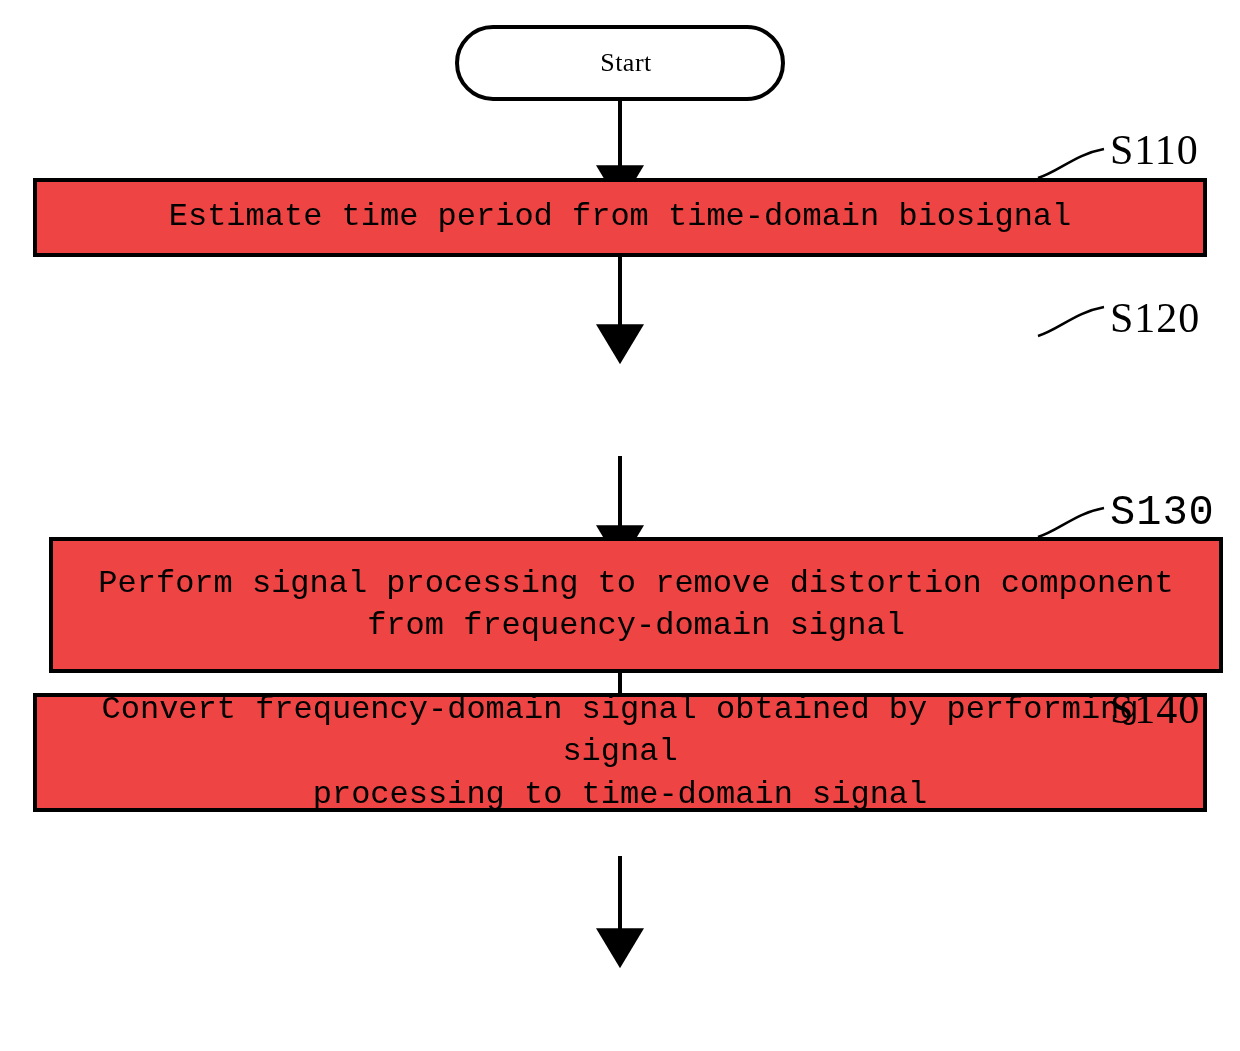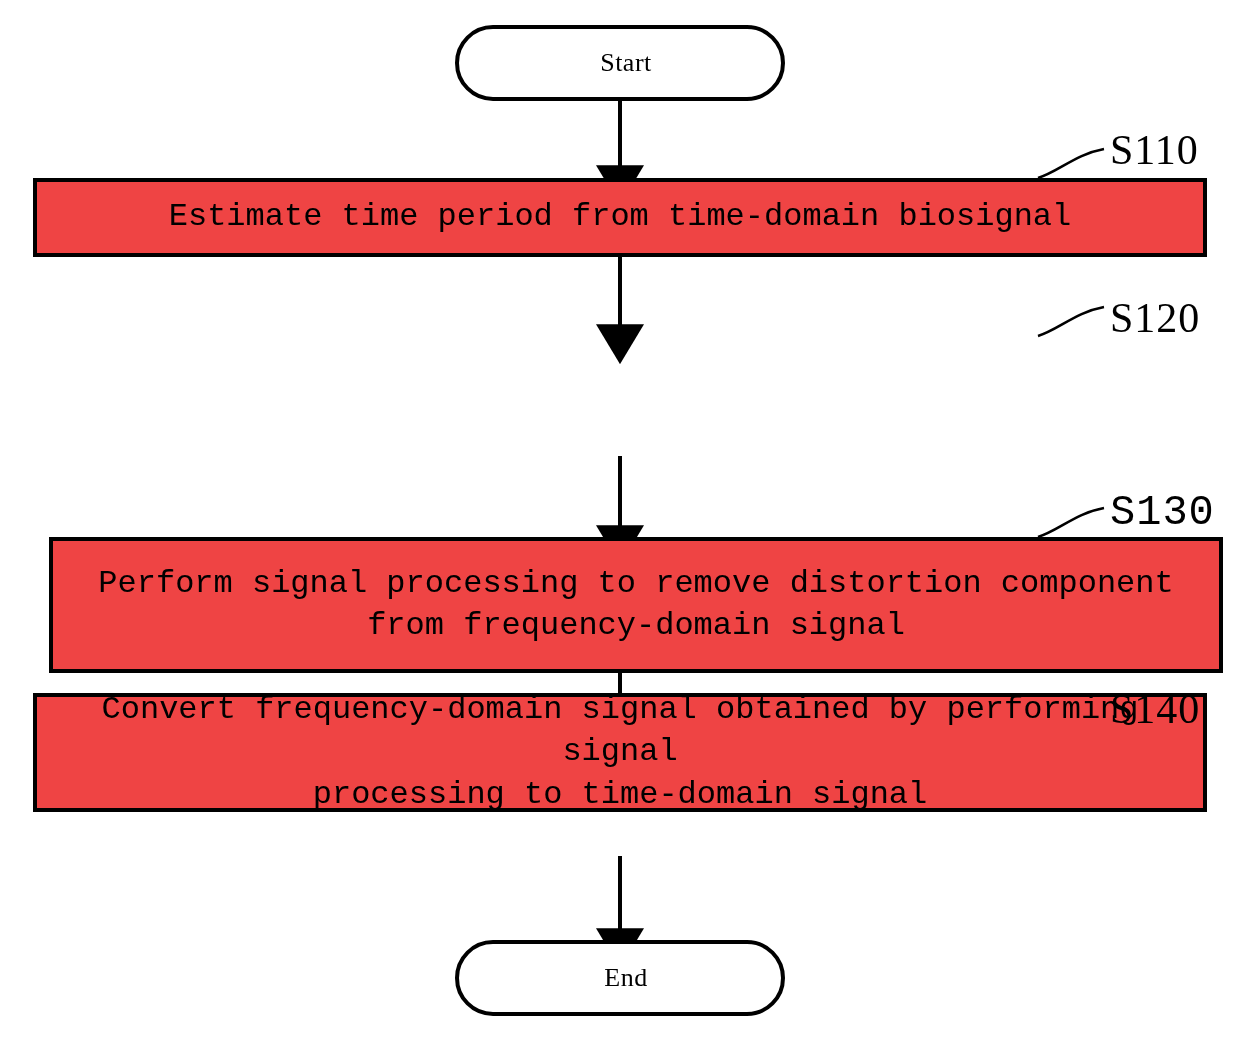--- a/index.html
+++ b/index.html
@@ -118,17 +118,14 @@
 from frequency-domain signal</span>
   </div>
   <div class="step-label" style="left:1110px; top:492px;font-family:Liberation Mono, monospace;">S130</div>
 
   <div class="process" style="left:33px; top:693px; width:1174px; height:119px;">
     <span class="node-text">Convert frequency-domain signal obtained by performing signal
 processing to time-domain signal</span>
   </div>
   <div class="step-label" style="left:1110px; top:688px;text-align:right;">S140</div>
 
-  <div class="terminator" style="left:455px; top:940px; width:330px; height:76px;">
-    <span class="node-text">End</span>
-  </div>
 
 </div>
 
 </body></html>

